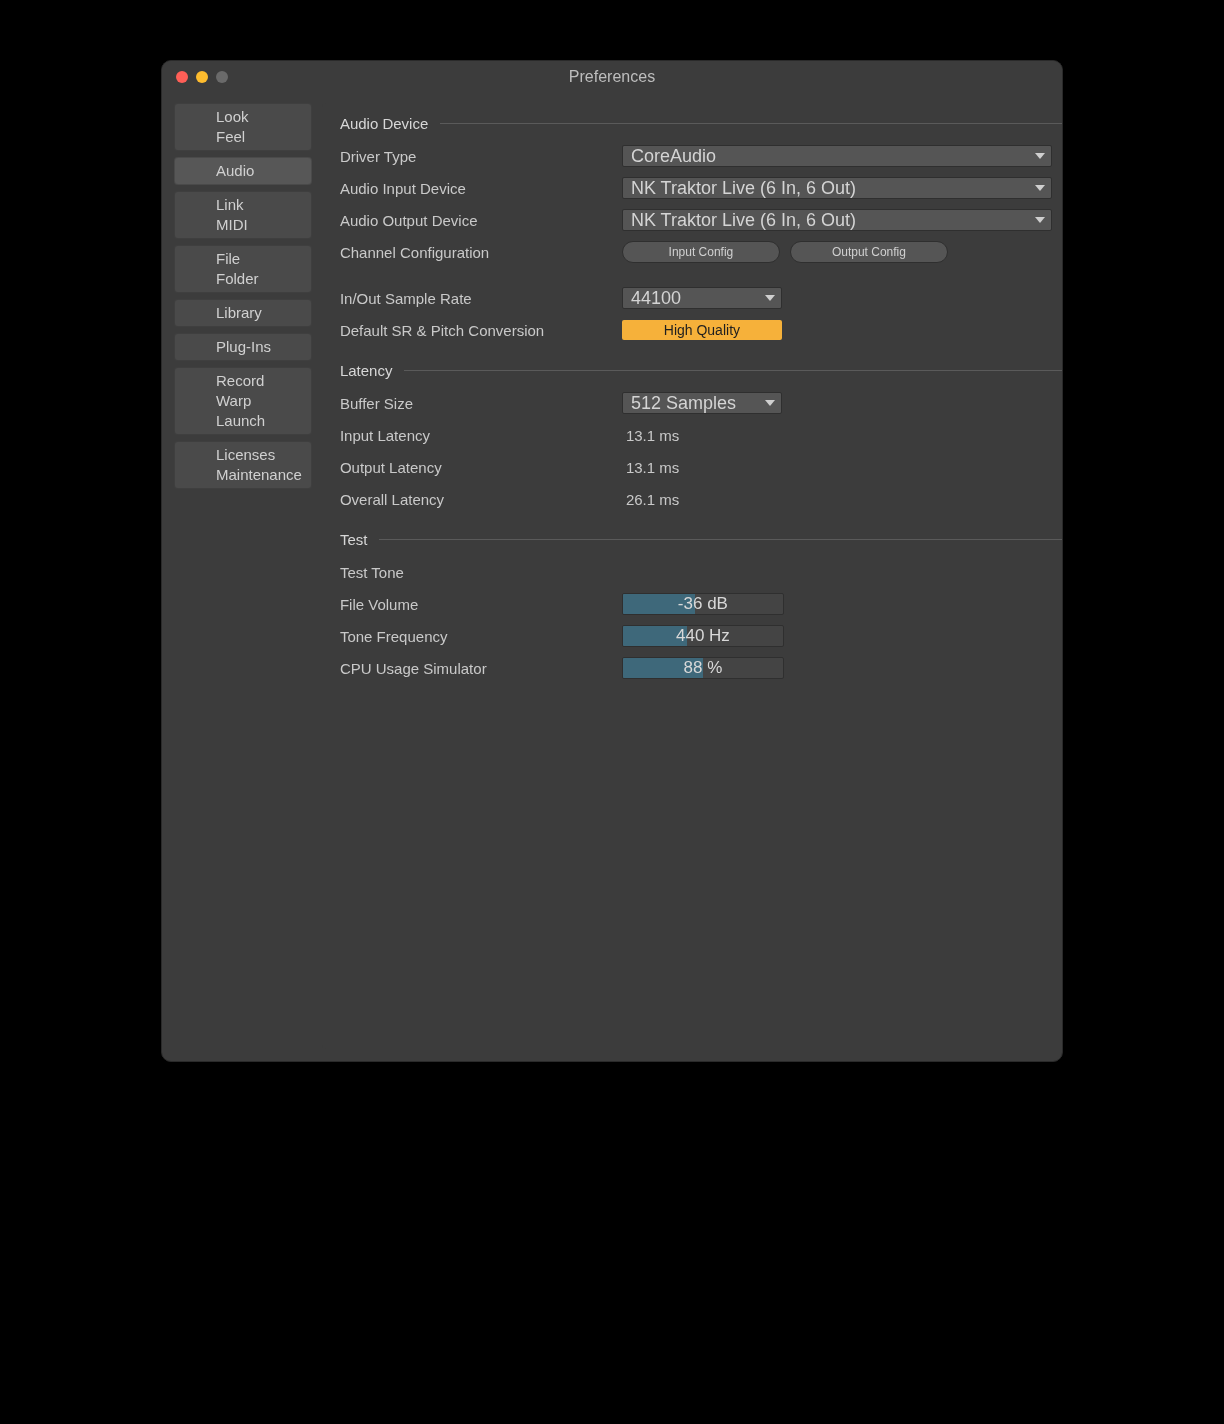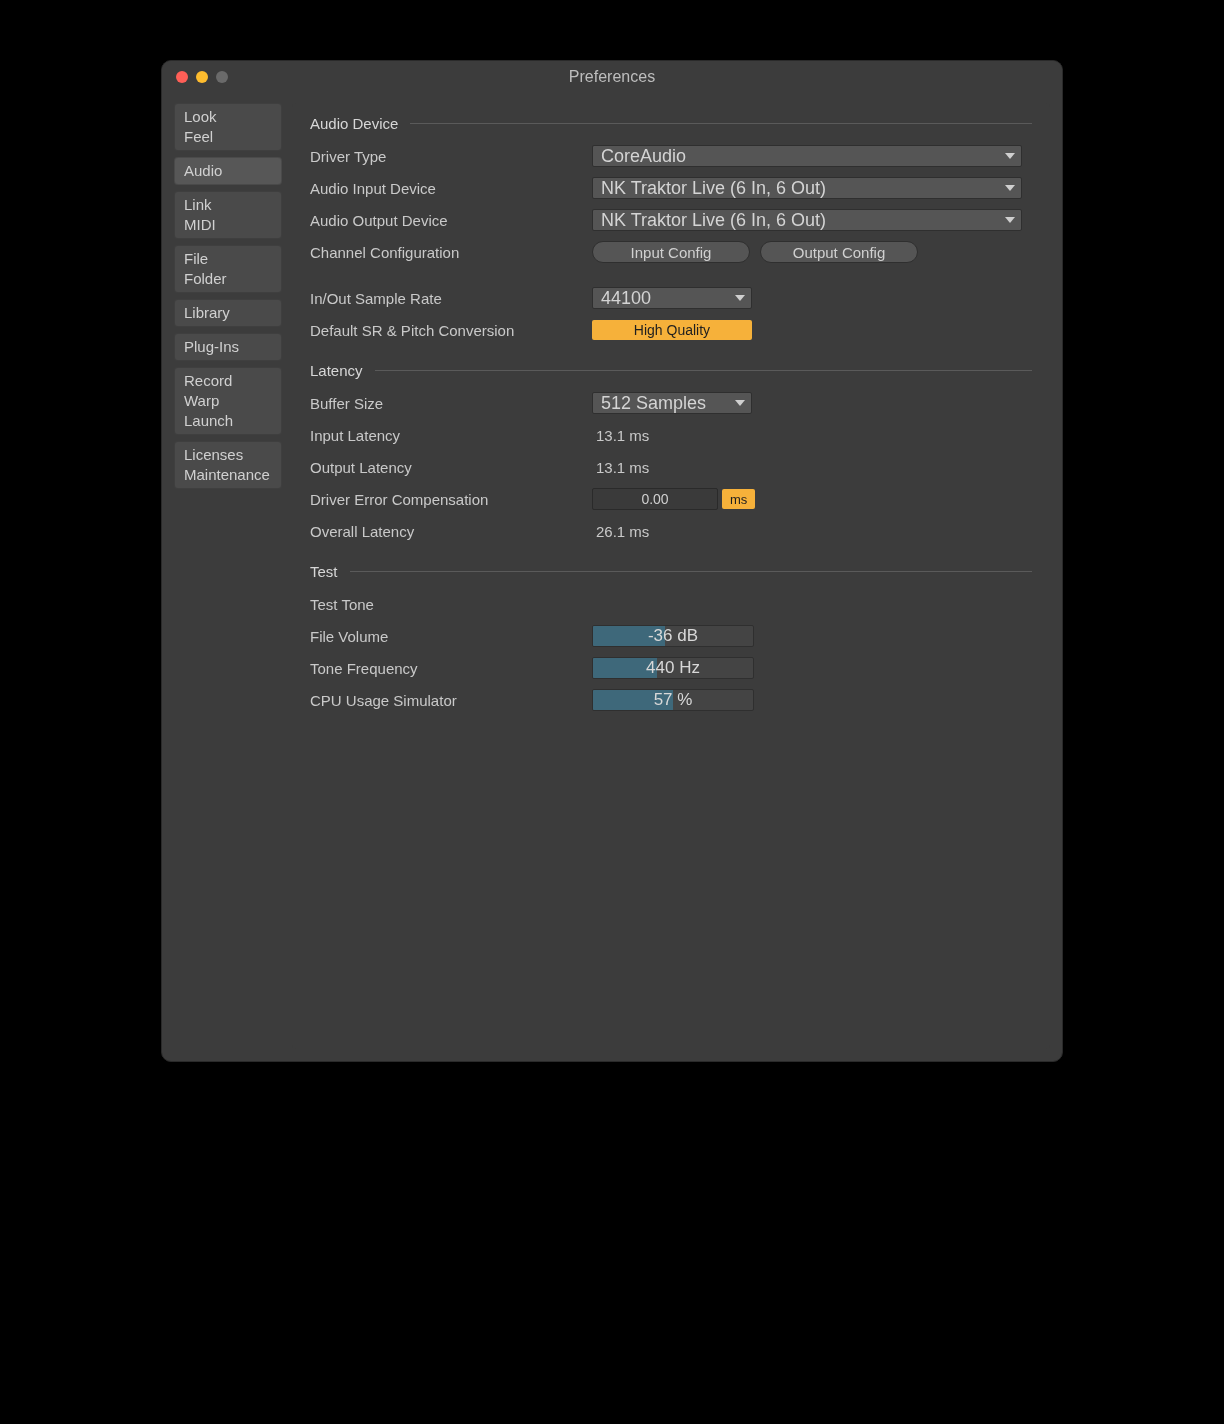--- a/index.html
+++ b/index.html
@@ -9,34 +9,34 @@
   .traffic{display:flex;gap:8px;padding-left:14px;}
   .dot{width:12px;height:12px;border-radius:50%;}
   .dot.red{background:#ff5f57;}
   .dot.yellow{background:#febc2e;}
   .dot.gray{background:#6a6a6a;}
   .title{position:absolute;left:0;right:0;text-align:center;color:#bdbdbd;font-size:16px;}
   .body{flex:1;display:flex;padding:10px 12px 12px 12px;box-sizing:border-box;gap:10px;}
   .sidebar{width:140px;display:flex;flex-direction:column;gap:6px;}
   .sgroup{background:#4a4a4a;border-radius:4px;padding:4px 10px;box-shadow:inset 0 0 0 1px rgba(0,0,0,.15);}
   .sgroup.active{background:#575757;}
-  .sgroup div{color:#d0d0d0;font-size:15px;line-height:20px;cursor:default;}
+  .sgroup div{color:#d0d0d0;font-size:15px;line-height:20px;cursor:default;margin-left:32px;}
   .content{flex:1;background:#3c3c3c;border-radius:4px;padding:6px 18px 6px 18px;box-sizing:border-box;}
   .section{margin-bottom:18px;}
   .shdr{display:flex;align-items:center;color:#d7d7d7;font-weight:500;margin:6px 0 10px 0;}
   .shdr .line{flex:1;height:1px;background:#5a5a5a;margin-left:12px;}
   .row{display:flex;align-items:center;height:28px;margin:4px 0;}
   .lbl{width:282px;color:#c9c9c9;}
   .val{width:440px;display:flex;align-items:center;gap:10px;}
   .valtxt{color:#c9c9c9;padding-left:4px;}
   .dd{position:relative;height:22px;background:#555;border:1px solid #2f2f2f;border-radius:2px;display:flex;align-items:center;padding:0 24px 0 8px;color:#d4d4d4;font-size:18px;box-sizing:border-box;cursor:default;}
   .dd.full{width:430px;}
   .dd.mid{width:160px;}
   .dd .tri{position:absolute;right:6px;top:50%;transform:translateY(-50%);width:0;height:0;border-left:5px solid transparent;border-right:5px solid transparent;border-top:6px solid #cfcfcf;}
-  .pillbtn{height:20px;background:#555;border:1px solid #2f2f2f;border-radius:12px;color:#d0d0d0;font-size:15px;display:flex;align-items:center;justify-content:center;padding:0 18px;cursor:default;}
+  .pillbtn{height:20px;background:#555;border:1px solid #2f2f2f;border-radius:12px;color:#d0d0d0;font-size:12px;display:flex;align-items:center;justify-content:center;padding:0 18px;cursor:default;}
   .pillbtn.w{width:120px;}
   .hq{height:20px;width:160px;background:#f6b13a;color:#1f1f1f;border-radius:2px;display:flex;align-items:center;justify-content:center;font-size:14px;font-weight:500;cursor:default;}
   .numbox{height:20px;width:124px;background:#3a3a3a;border:1px solid #2a2a2a;color:#d0d0d0;display:flex;align-items:center;justify-content:center;font-size:14px;border-radius:2px;}
   .msbadge{height:20px;background:#f6b13a;color:#1f1f1f;font-size:13px;display:flex;align-items:center;justify-content:center;padding:0 8px;border-radius:2px;margin-left:-6px;}
   .toggle{height:20px;width:160px;background:#555;border:1px solid #2f2f2f;color:#d0d0d0;display:flex;align-items:center;justify-content:center;font-size:14px;border-radius:2px;cursor:default;}
   .slider{height:20px;width:160px;border:1px solid #2f2f2f;border-radius:2px;position:relative;background:#444;overflow:hidden;cursor:default;}
   .slider .fill{position:absolute;left:0;top:0;bottom:0;background:#3e687a;}
   .slider .txt{position:absolute;inset:0;display:flex;align-items:center;justify-content:center;color:#d8d8d8;font-size:17px;}
 </style>
 </head>
@@ -174,31 +174,20 @@
                 <span class="valtxt">13.1 ms</span>
               </div>
           </div>
           <div class="row">
             <div class="lbl">Output Latency</div>
             <div class="val">
                 <span class="valtxt">13.1 ms</span>
               </div>
           </div>
           <div class="row">
-            <div class="lbl">Driver Error Compensation</div>
-            <div class="val">
-              <div class="numbox">
-                  <span>0.00</span>
-                </div>
-              <div class="msbadge">
-                  <span>ms</span>
-                </div>
-            </div>
-          </div>
-          <div class="row">
             <div class="lbl">Overall Latency</div>
             <div class="val">
                 <span class="valtxt">26.1 ms</span>
               </div>
           </div>
         </div>
 
         <div class="section">
           <div class="shdr">
             <span>Test</span>
@@ -223,21 +212,21 @@
                 <div class="fill" id="fill-freq" style="width: 40%;"></div>
                 <div class="txt">440 Hz</div>
               </div>
             </div>
           </div>
           <div class="row">
             <div class="lbl">CPU Usage Simulator</div>
             <div class="val">
               <div class="slider">
                 <div class="fill" id="fill-cpu" style="width: 50%;"></div>
-                <div class="txt">57 %</div>
+                <div class="txt">88 %</div>
               </div>
             </div>
           </div>
         </div>
 
       </div>
     </div>
   </div>
 </div>
 

